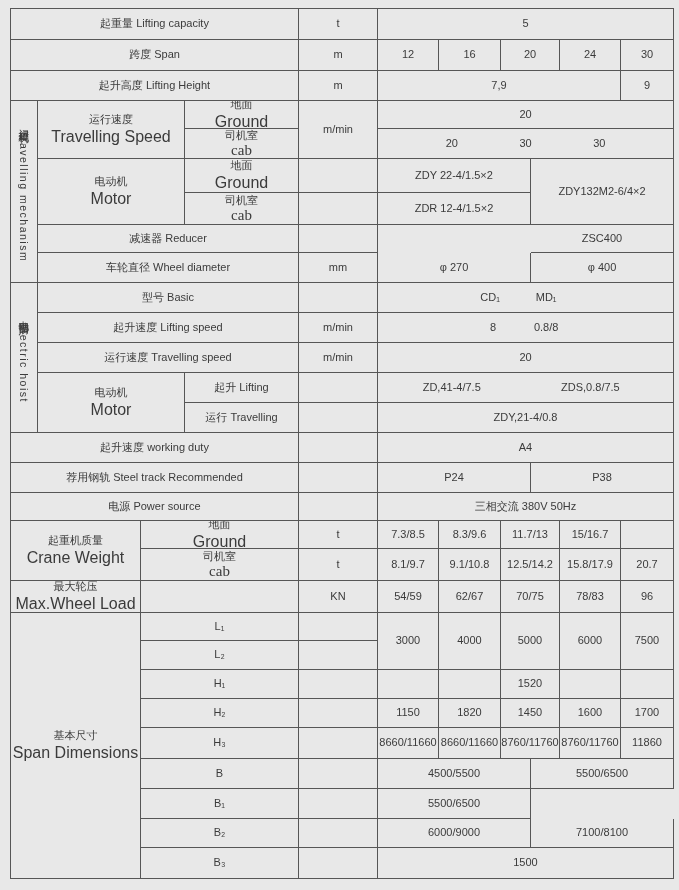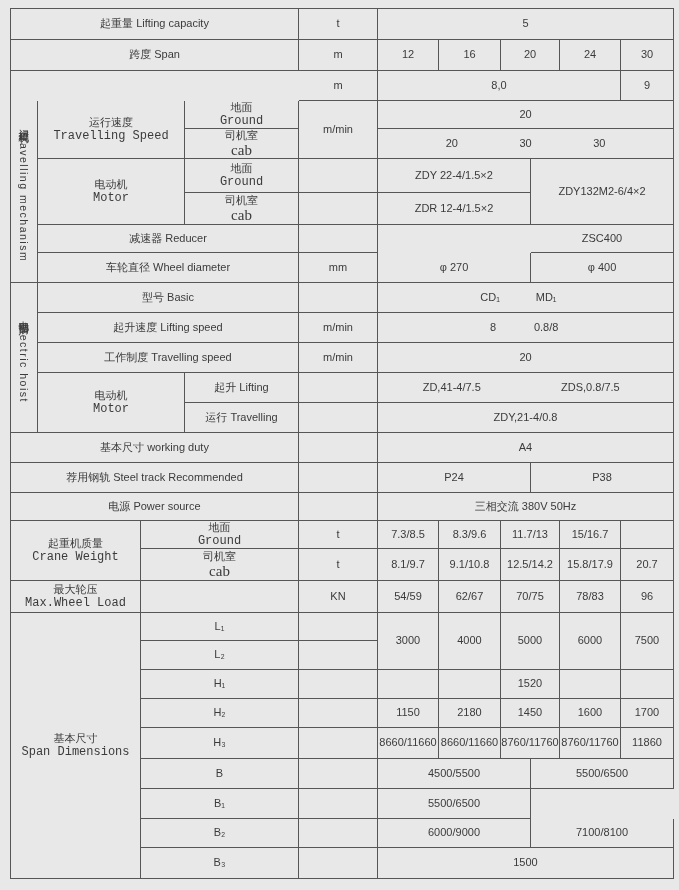--- a/index.html
+++ b/index.html
@@ -31,21 +31,21 @@
     box-sizing:border-box;
     border-right:1px solid var(--ln);
     border-bottom:1px solid var(--ln);
     display:flex;flex-direction:column;
     align-items:center;justify-content:center;
     text-align:center;
     font-size:11px;line-height:1.2;
     overflow:hidden;
     white-space:nowrap;
   }
-  .en{font-size:12px;font-family:Liberation Mono, monospace;}
+  .en{font-size:16px;}
   .cab{font-size:15px;line-height:1;font-family:"Liberation Serif","DejaVu Serif",serif;}
   .strip{padding:2px 0;}
   .vtx{
     writing-mode:vertical-rl;
     text-orientation:mixed;
     font-size:10.5px;
     letter-spacing:1.5px;
     white-space:nowrap;
   }
   .multi{position:relative;}
@@ -63,22 +63,23 @@
   <div class="c" style="grid-area:1/6/2/12">5</div>
 
   <div class="c" style="grid-area:2/1/3/5">跨度 Span</div>
   <div class="c" style="grid-area:2/5/3/6">m</div>
   <div class="c" style="grid-area:2/6/3/7">12</div>
   <div class="c" style="grid-area:2/7/3/8">16</div>
   <div class="c" style="grid-area:2/8/3/10">20</div>
   <div class="c" style="grid-area:2/10/3/11">24</div>
   <div class="c" style="grid-area:2/11/3/12">30</div>
 
+  <div class="c" style="grid-area:3/1/4/5">起升高度 Lifting Height</div>
   <div class="c" style="grid-area:3/5/4/6">m</div>
-  <div class="c" style="grid-area:3/6/4/11">8,0</div>
+  <div class="c" style="grid-area:3/6/4/11">7,9</div>
   <div class="c" style="grid-area:3/11/4/12">9</div>
 
   <div class="c strip" style="grid-area:4/1/10/2">
     <span class="vtx">运行机构 Travelling mechanism</span>
   </div>
 
   <div class="c" style="grid-area:4/2/6/4">
     <span>运行速度</span>
     <span class="en">Travelling Speed</span>
   </div>
@@ -136,39 +137,39 @@
   <div class="c multi" style="grid-area:10/6/11/12">
     <span class="p" style="left:38%">CD₁</span>
     <span class="p" style="left:57%">MD₁</span>
   </div>
   <div class="c" style="grid-area:11/5/12/6">m/min</div>
   <div class="c multi" style="grid-area:11/6/12/12">
     <span class="p" style="left:39%">8</span>
     <span class="p" style="left:57%">0.8/8</span>
   </div>
 
-  <div class="c" style="grid-area:12/2/13/5">工作制度 Travelling speed</div>
+  <div class="c" style="grid-area:12/2/13/5">运行速度 Travelling speed</div>
   <div class="c" style="grid-area:12/5/13/6">m/min</div>
   <div class="c" style="grid-area:12/6/13/12">20</div>
 
   <div class="c" style="grid-area:13/2/15/4">
     <span>电动机</span>
     <span class="en">Motor</span>
   </div>
   <div class="c" style="grid-area:13/4/14/5">起升 Lifting</div>
   <div class="c" style="grid-area:14/4/15/5">运行 Travelling</div>
   <div class="c" style="grid-area:13/5/14/6"></div>
   <div class="c" style="grid-area:14/5/15/6"></div>
   <div class="c multi" style="grid-area:13/6/14/12">
     <span class="p" style="left:25%">ZD,41-4/7.5</span>
     <span class="p" style="left:72%">ZDS,0.8/7.5</span>
   </div>
   <div class="c" style="grid-area:14/6/15/12">ZDY,21-4/0.8</div>
 
-  <div class="c" style="grid-area:15/1/16/5">基本尺寸 working duty</div>
+  <div class="c" style="grid-area:15/1/16/5">起升速度 working duty</div>
   <div class="c" style="grid-area:15/5/16/6"></div>
   <div class="c" style="grid-area:15/6/16/12">A4</div>
 
   <div class="c" style="grid-area:16/1/17/5">荐用钢轨 Steel track Recommended</div>
   <div class="c" style="grid-area:16/5/17/6"></div>
   <div class="c" style="grid-area:16/6/17/9">P24</div>
   <div class="c" style="grid-area:16/9/17/12">P38</div>
 
   <div class="c" style="grid-area:17/1/18/5">电源 Power source</div>
   <div class="c" style="grid-area:17/5/18/6"></div>
@@ -230,21 +231,21 @@
   <div class="c" style="grid-area:23/5/24/6"></div>
   <div class="c" style="grid-area:23/6/24/7"></div>
   <div class="c" style="grid-area:23/7/24/8"></div>
   <div class="c" style="grid-area:23/8/24/10">1520</div>
   <div class="c" style="grid-area:23/10/24/11"></div>
   <div class="c" style="grid-area:23/11/24/12"></div>
 
   <div class="c" style="grid-area:24/3/25/5">H₂</div>
   <div class="c" style="grid-area:24/5/25/6"></div>
   <div class="c" style="grid-area:24/6/25/7">1150</div>
-  <div class="c" style="grid-area:24/7/25/8">2180</div>
+  <div class="c" style="grid-area:24/7/25/8">1820</div>
   <div class="c" style="grid-area:24/8/25/10">1450</div>
   <div class="c" style="grid-area:24/10/25/11">1600</div>
   <div class="c" style="grid-area:24/11/25/12">1700</div>
 
   <div class="c" style="grid-area:25/3/26/5">H₃</div>
   <div class="c" style="grid-area:25/5/26/6"></div>
   <div class="c sm" style="grid-area:25/6/26/7">8660/11660</div>
   <div class="c sm" style="grid-area:25/7/26/8">8660/11660</div>
   <div class="c sm" style="grid-area:25/8/26/10">8760/11760</div>
   <div class="c sm" style="grid-area:25/10/26/11">8760/11760</div>

